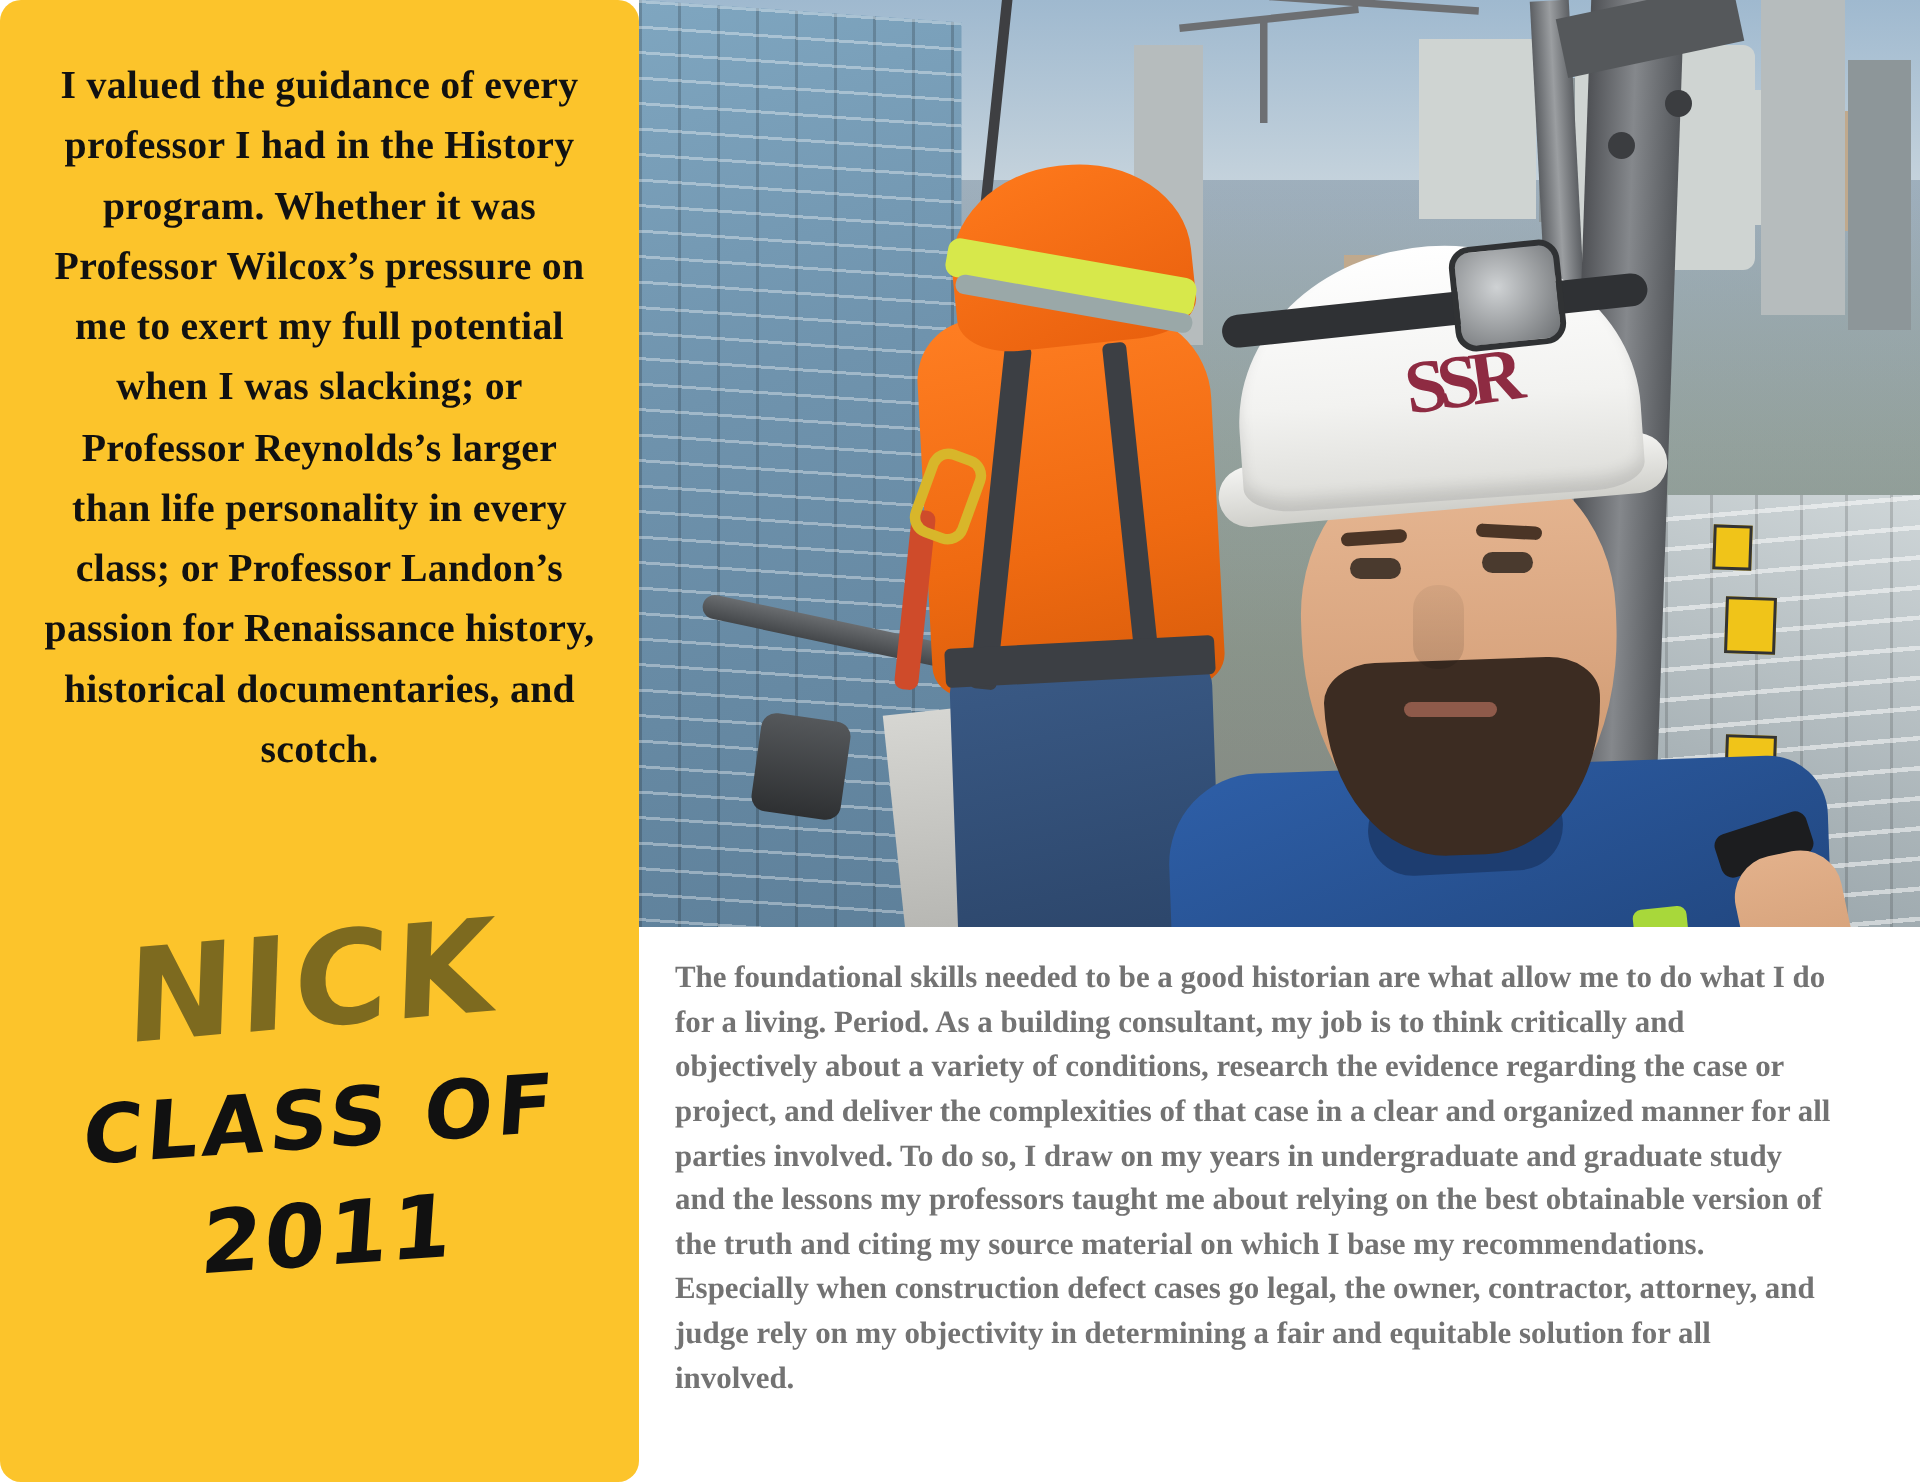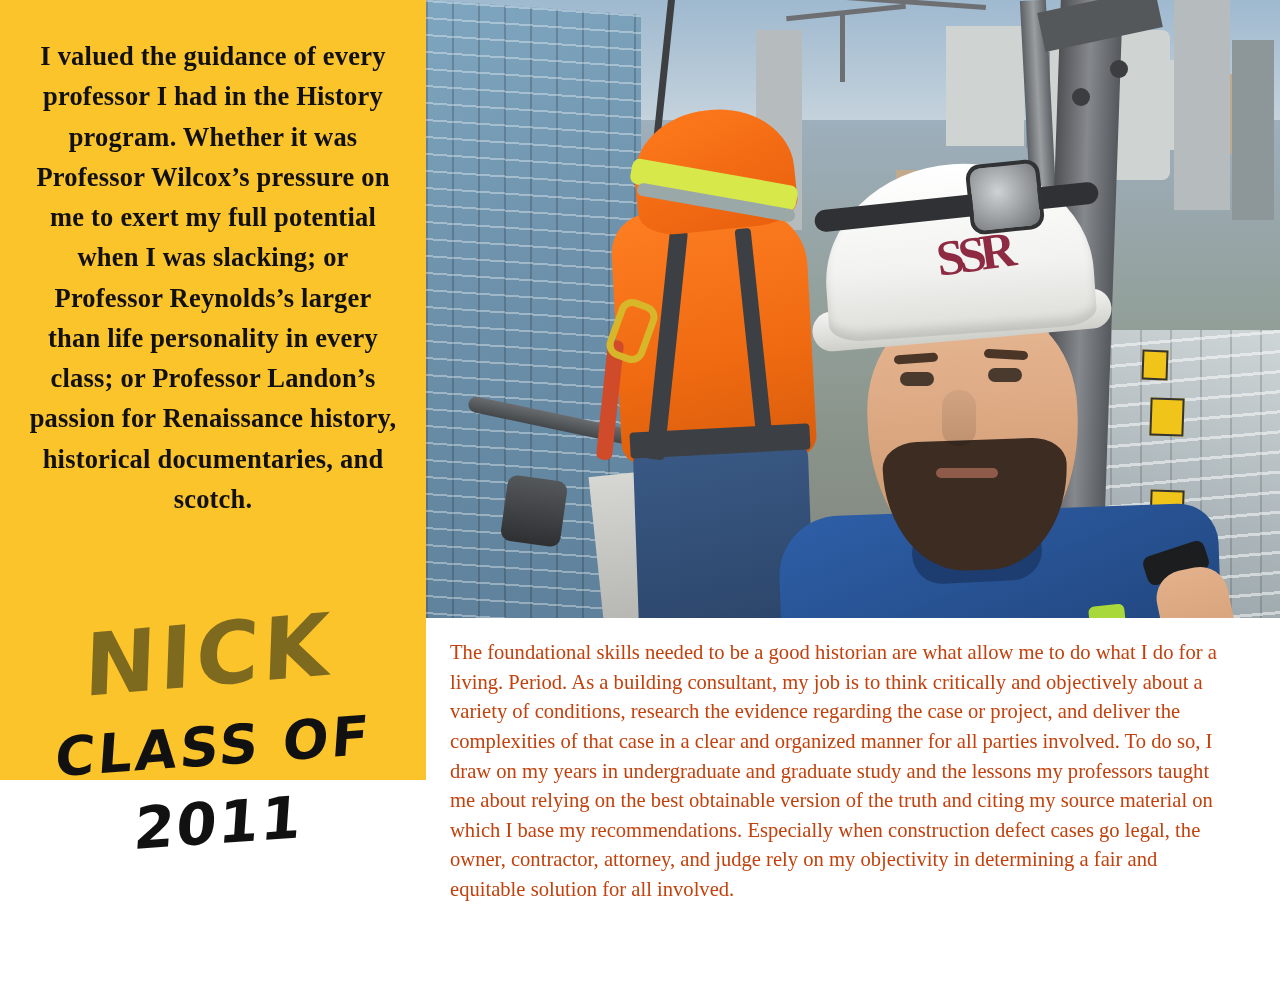--- a/index.html
+++ b/index.html
@@ -17,25 +17,26 @@
     position: relative;
     width: 1280px;
     height: 988px;
     display: flex;
     background: #ffffff;
   }
 
   
   .left-panel {
     width: 426px;
-    height: 780px;
+    height: 988px;
     background: #FCC42B;
     position: relative;
     flex: 0 0 426px;
     box-sizing: border-box;
+    border-radius: 14px;
   }
   .quote {
     padding: 36px 28px 0 28px;
     text-align: center;
     font-family: "Liberation Serif", serif;
     font-weight: bold;
     font-size: 26.5px;
     line-height: 1.52;
     color: #111111;
     letter-spacing: 0.2px;
@@ -416,24 +417,24 @@
     position: absolute;
     width: 18px; height: 18px;
     background: #3b3d40;
     border-radius: 50%;
   }
 
   
   .body-text {
     padding: 20px 58px 10px 24px;
     font-family: "Liberation Serif", serif;
-    font-weight: normal;
+    font-weight: bold;
     font-size: 20.6px;
     line-height: 1.44;
-    color: #c2410c;
+    color: #737373;
     text-align: left;
   }
 </style>
 </head>
 <body>
 
 <div class="page">
 
   <div class="left-panel">
     <div class="quote">I valued the guidance of every professor I had in the History program. Whether it was Professor Wilcox’s pressure on me to exert my full potential when I was slacking; or Professor Reynolds’s larger than life personality in every class; or Professor Landon’s passion for Renaissance history, historical documentaries, and scotch.</div>

